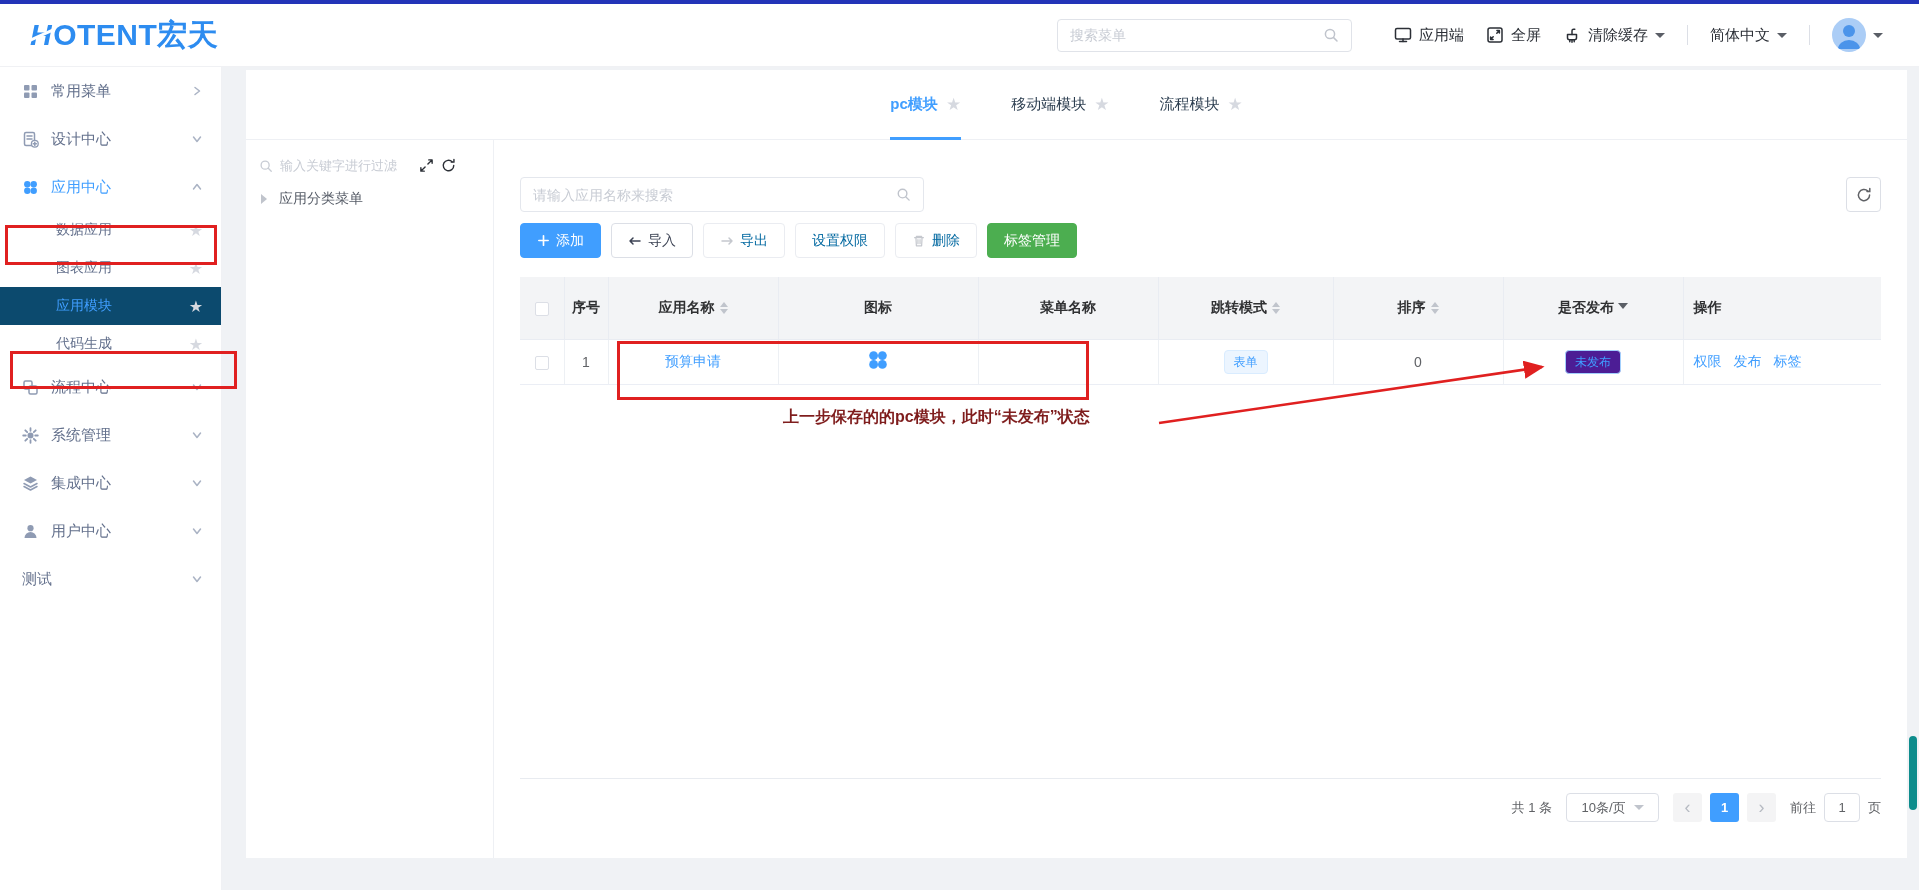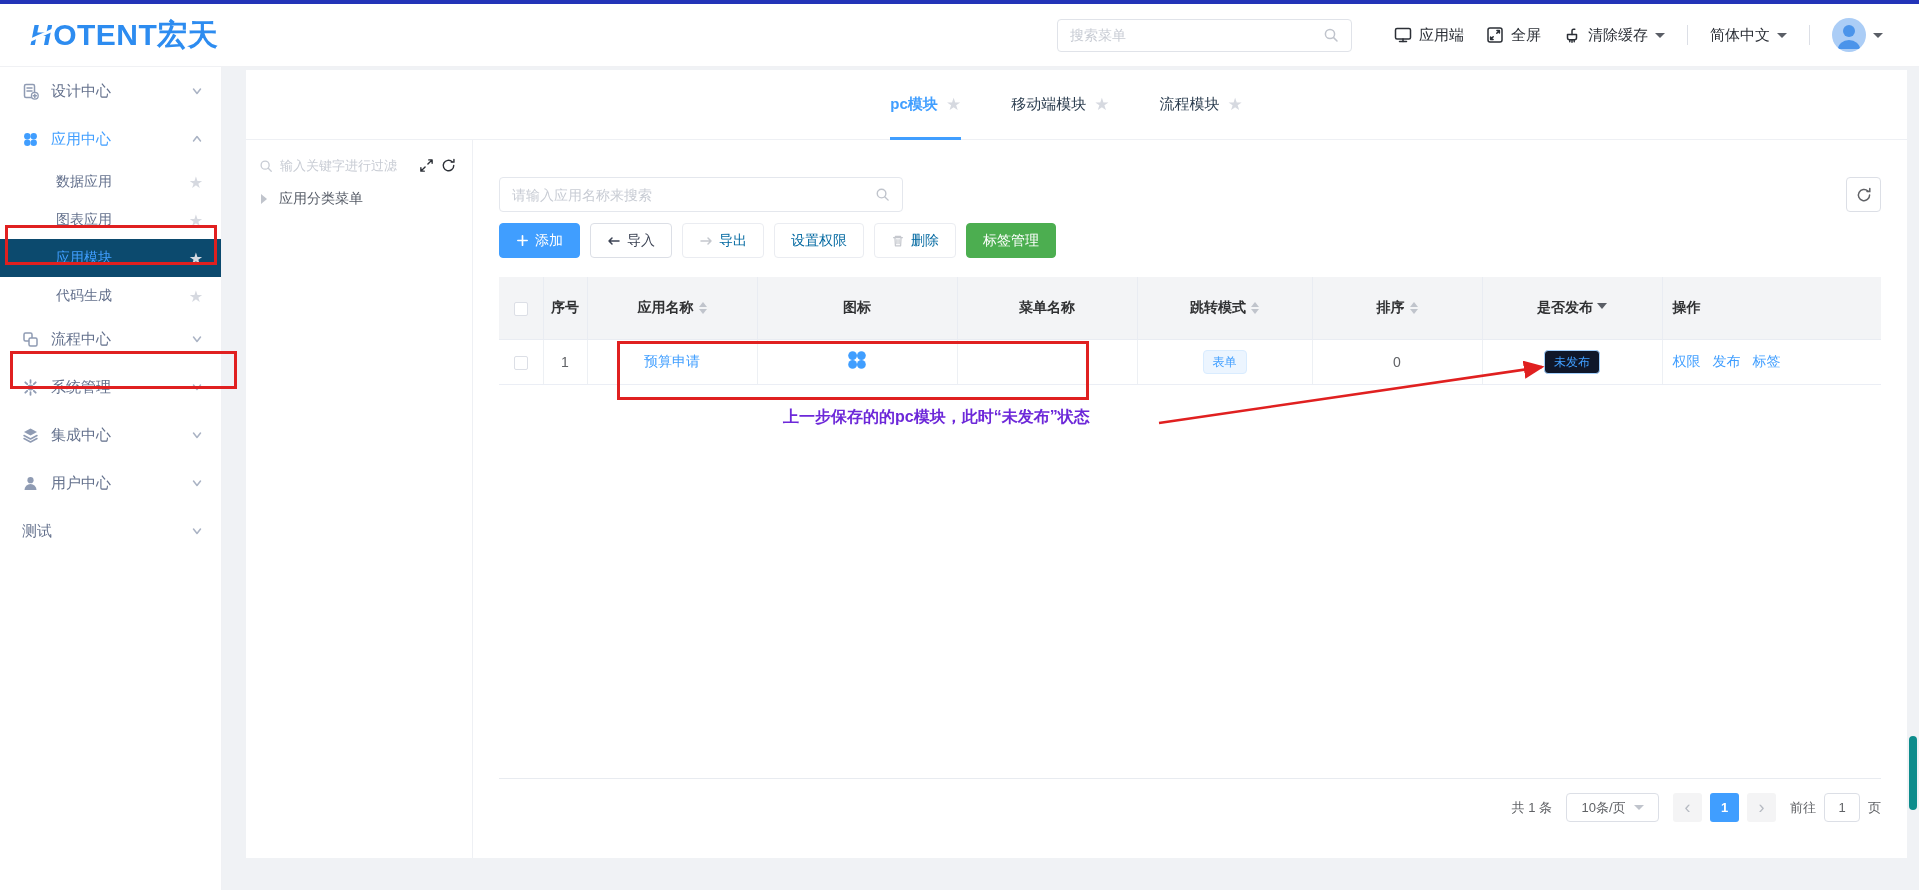--- a/index.html
+++ b/index.html
@@ -41,21 +41,21 @@
   .main { position:absolute; left:222px; top:67px; right:0; bottom:0; background:#f0f2f5; }
   .card { position:absolute; left:24px; top:3px; width:1661px; bottom:32px; background:#fff; }
 
   .tabbar { height:70px; display:flex; align-items:center; padding-left:30px; border-bottom:1px solid #eef0f4;justify-content:center; }
   .tab { position:relative; height:100%; display:flex; align-items:center; gap:8px; margin-right:50px; font-size:15px; color:#2c3e50; cursor:pointer; }
   .tab .star { color:#d6d9e0; font-size:17px; }
   .tab.active { color:#409eff; font-weight:bold; }
   .tab.active::after { content:""; position:absolute; left:0; right:0; bottom:-1px; height:3px; background:#409eff; }
 
   .body { position:absolute; top:70px; left:0; right:0; bottom:0; display:flex; }
-  .tree-panel { width:227px; border-right:1px solid #eef0f4; padding:18px 13px; }
+  .tree-panel { width:248px; border-right:1px solid #eef0f4; padding:18px 13px; }
   .filter-row { display:flex; align-items:center; gap:7px; }
   .filter-row input { border:none; outline:none; width:132px; font-size:13px; font-family:inherit; color:#606266; }
   .filter-row input::placeholder { color:#c8ccd4; }
   .tree-node { margin-top:17px; display:flex; align-items:center; gap:7px; font-size:14px; color:#555b66; cursor:pointer; }
   .tri-right { width:0; height:0; border:5px solid transparent; border-left:6px solid #c0c4cc; margin-left:2px; }
 
   .right-panel { flex:1; padding:37px 26px 0 26px; position:relative; }
   .search2 { width:404px; height:35px; border:1px solid #e4e7ed; border-radius:4px; display:flex; align-items:center; padding:0 12px; }
   .search2 input { border:none; outline:none; flex:1; font-size:14px; font-family:inherit; color:#737373; }
   .search2 input::placeholder { color:#c8ccd4; }
@@ -75,34 +75,34 @@
   td:last-child { border-right:none; text-align:left; padding-left:10px; }
   .checkbox { display:inline-block; width:14px; height:14px; border:1px solid #dcdfe6; border-radius:2px; background:#fff; vertical-align:middle; cursor:pointer; }
   .sort { display:inline-flex; flex-direction:column; gap:2px; margin-left:5px; vertical-align:middle; }
   .sort i { width:0; height:0; border:4px solid transparent; }
   .sort .up { border-bottom:5px solid #c0c4cc; }
   .sort .dn { border-top:5px solid #c0c4cc; }
   .filter-tri { display:inline-block; width:0; height:0; border:5px solid transparent; border-top:6px solid #5a5e66; margin-left:4px; vertical-align:-2px; }
   .link { color:#409eff; cursor:pointer; text-decoration:none; }
   .ops .link { margin-right:12px; }
   .tag-blue { display:inline-block; height:24px; line-height:22px; padding:0 9px; font-size:12px; color:#409eff; background:#ecf5ff; border:1px solid #d9ecff; border-radius:4px; }
-  .tag-plain { display:inline-block; height:24px; line-height:22px; padding:0 9px; font-size:12px; color:#409eff; background:#0f172a; border:1px solid #a3d0fd; border-radius:4px; }
+  .tag-plain { display:inline-block; height:24px; line-height:22px; padding:0 9px; font-size:12px; color:#409eff; background:#4c1d95; border:1px solid #a3d0fd; border-radius:4px; }
 
   .pagination { margin-top:14px; display:flex; justify-content:flex-end; align-items:center; gap:14px; font-size:13px; color:#606266; }
   .psize { width:93px; height:29px; border:1px solid #dcdfe6; border-radius:4px; display:flex; align-items:center; justify-content:center; gap:8px; cursor:pointer; color:#606266; }
   .psize .caret-dn { border-top-color:#c0c4cc; }
   .pager { display:flex; align-items:center; gap:8px; }
   .pbtn { width:29px; height:29px; background:#f4f4f5; border-radius:3px; color:#b6bac2; display:flex; align-items:center; justify-content:center; font-size:18px; cursor:pointer; }
   .pcur { width:29px; height:29px; background:#409eff; border-radius:3px; color:#fff; display:flex; align-items:center; justify-content:center; font-weight:bold; cursor:pointer; }
   .goto { display:flex; align-items:center; gap:8px; }
   .goto input { width:36px; height:29px; border:1px solid #dcdfe6; border-radius:4px; text-align:center; font-size:13px; font-family:inherit; color:#606266; outline:none; }
 
   
   .red-cell-box { position:absolute; left:371px; top:271px; width:472px; height:59px; border:3px solid #e02020; z-index:6; pointer-events:none; }
-  .annotation { position:absolute; left:537px; top:337px; font-size:16px; font-weight:600; color:#6d28d9; z-index:6; }
+  .annotation { position:absolute; left:537px; top:337px; font-size:16px; font-weight:600; color:#7f1d1d; z-index:6; }
   .red-arrow { position:absolute; left:900px; top:283px; z-index:6; pointer-events:none; }
 
   .scroll-hint { position:absolute; right:2px; top:736px; width:8px; height:74px; background:#0d8c8c; border-radius:4px; z-index:40; cursor:pointer; }
 
   .stroke { fill:none; stroke:#8f9bb3; stroke-width:1.5; stroke-linecap:round; stroke-linejoin:round; }
   .stroke-dark { fill:none; stroke:#2b2f36; stroke-width:1.5; stroke-linecap:round; stroke-linejoin:round; }
 </style>
 </head>
 <body>
 
@@ -166,20 +166,38 @@
             <path d="M6 31 a11 9 0 0 1 22 0 z" fill="#4b94ea"></path>
           </svg>
       </div>
       <i class="caret-dn"></i>
     </div>
   </div>
 </header>
 
 <aside class="sidebar">
   <nav class="menu">
+    <div class="m-item">
+      <i class="svg">
+          <svg width="17" height="17" viewBox="0 0 17 17">
+            <g fill="#8f9bb3">
+              <rect x="2" y="2" width="5.5" height="5.5" rx="1"></rect>
+              <rect x="9.5" y="2" width="5.5" height="5.5" rx="1"></rect>
+              <rect x="2" y="9.5" width="5.5" height="5.5" rx="1"></rect>
+              <rect x="9.5" y="9.5" width="5.5" height="5.5" rx="1"></rect>
+            </g>
+          </svg>
+        </i>
+      <span>常用菜单</span>
+      <i class="svg chev">
+          <svg width="12" height="12" viewBox="0 0 12 12">
+            <path class="stroke" d="M4 2.5 L8.5 6 L4 9.5" style="stroke:#aab3c4"></path>
+          </svg>
+        </i>
+    </div>
     <div class="m-item">
       <i class="svg">
           <svg width="17" height="17" viewBox="0 0 17 17">
             <rect class="stroke" x="2.5" y="1.5" width="10" height="13" rx="1.5"></rect>
             <path class="stroke" d="M5 5h5 M5 8h5"></path>
             <circle cx="12.8" cy="12.8" r="3.4" fill="#fff" stroke="#8f9bb3" stroke-width="1.3"></circle>
             <path class="stroke" d="M12.8 11.2v3.2 M11.2 12.8h3.2"></path>
           </svg>
         </i>
       <span>设计中心</span>

